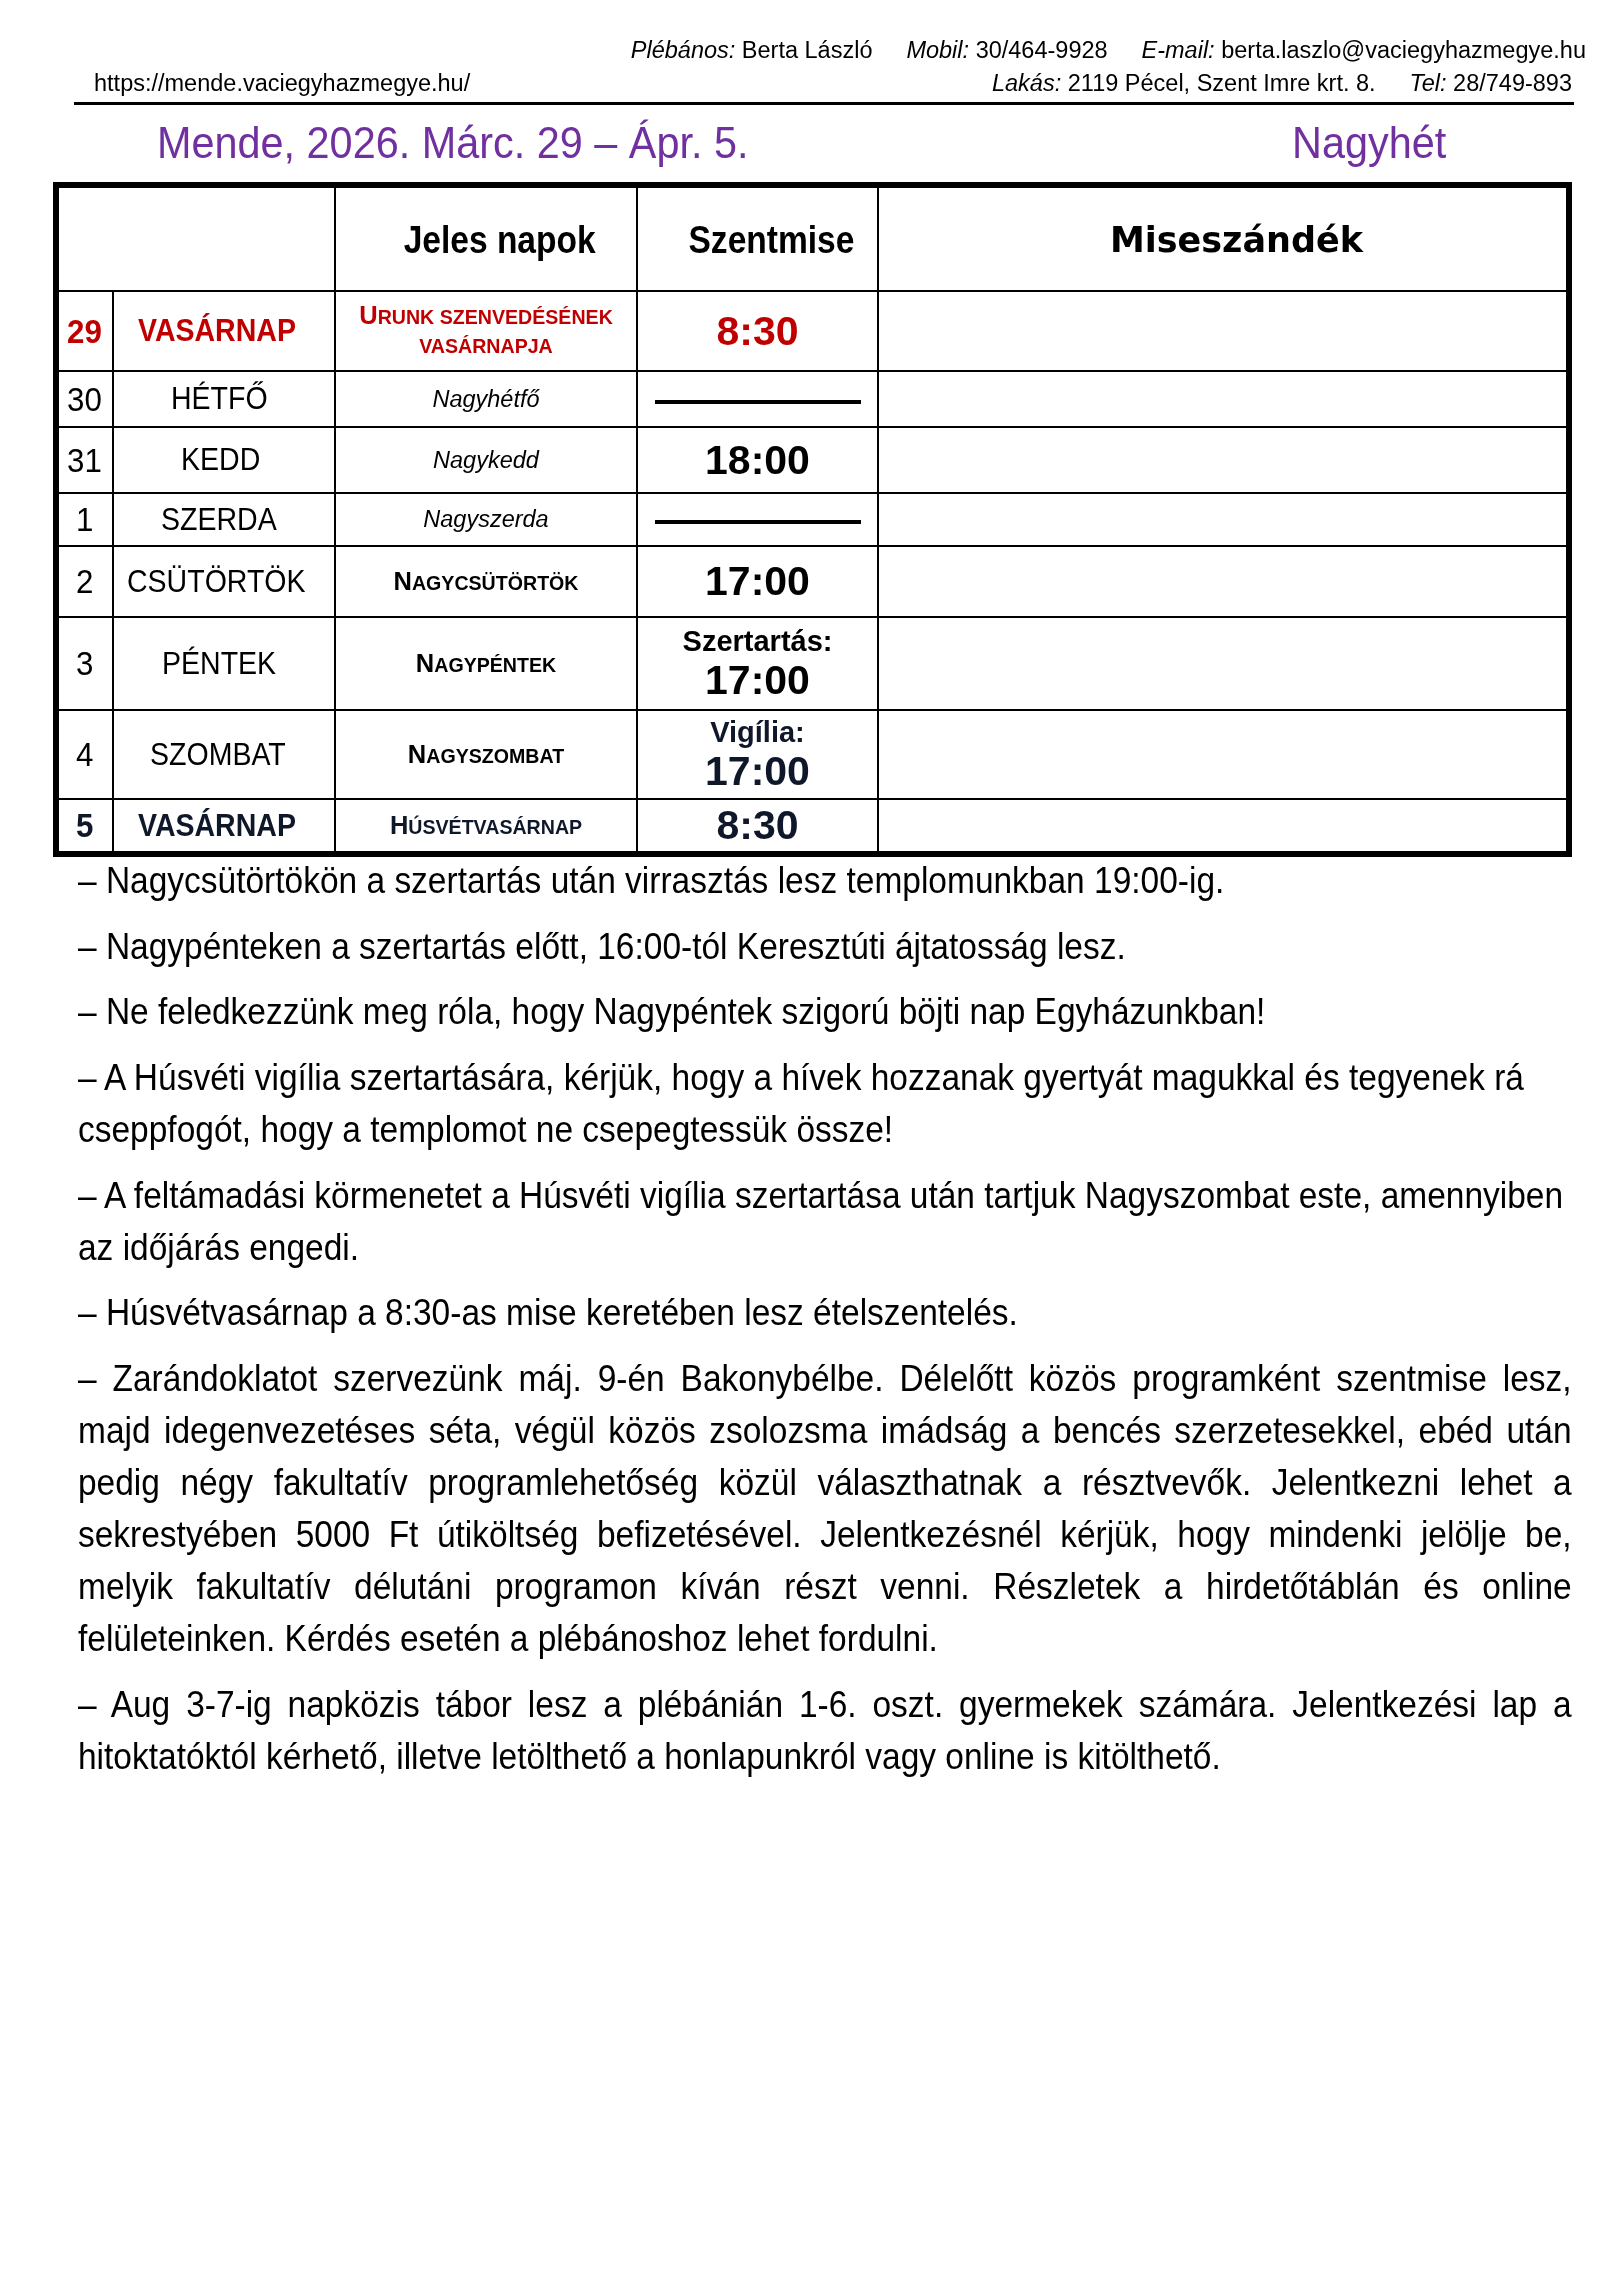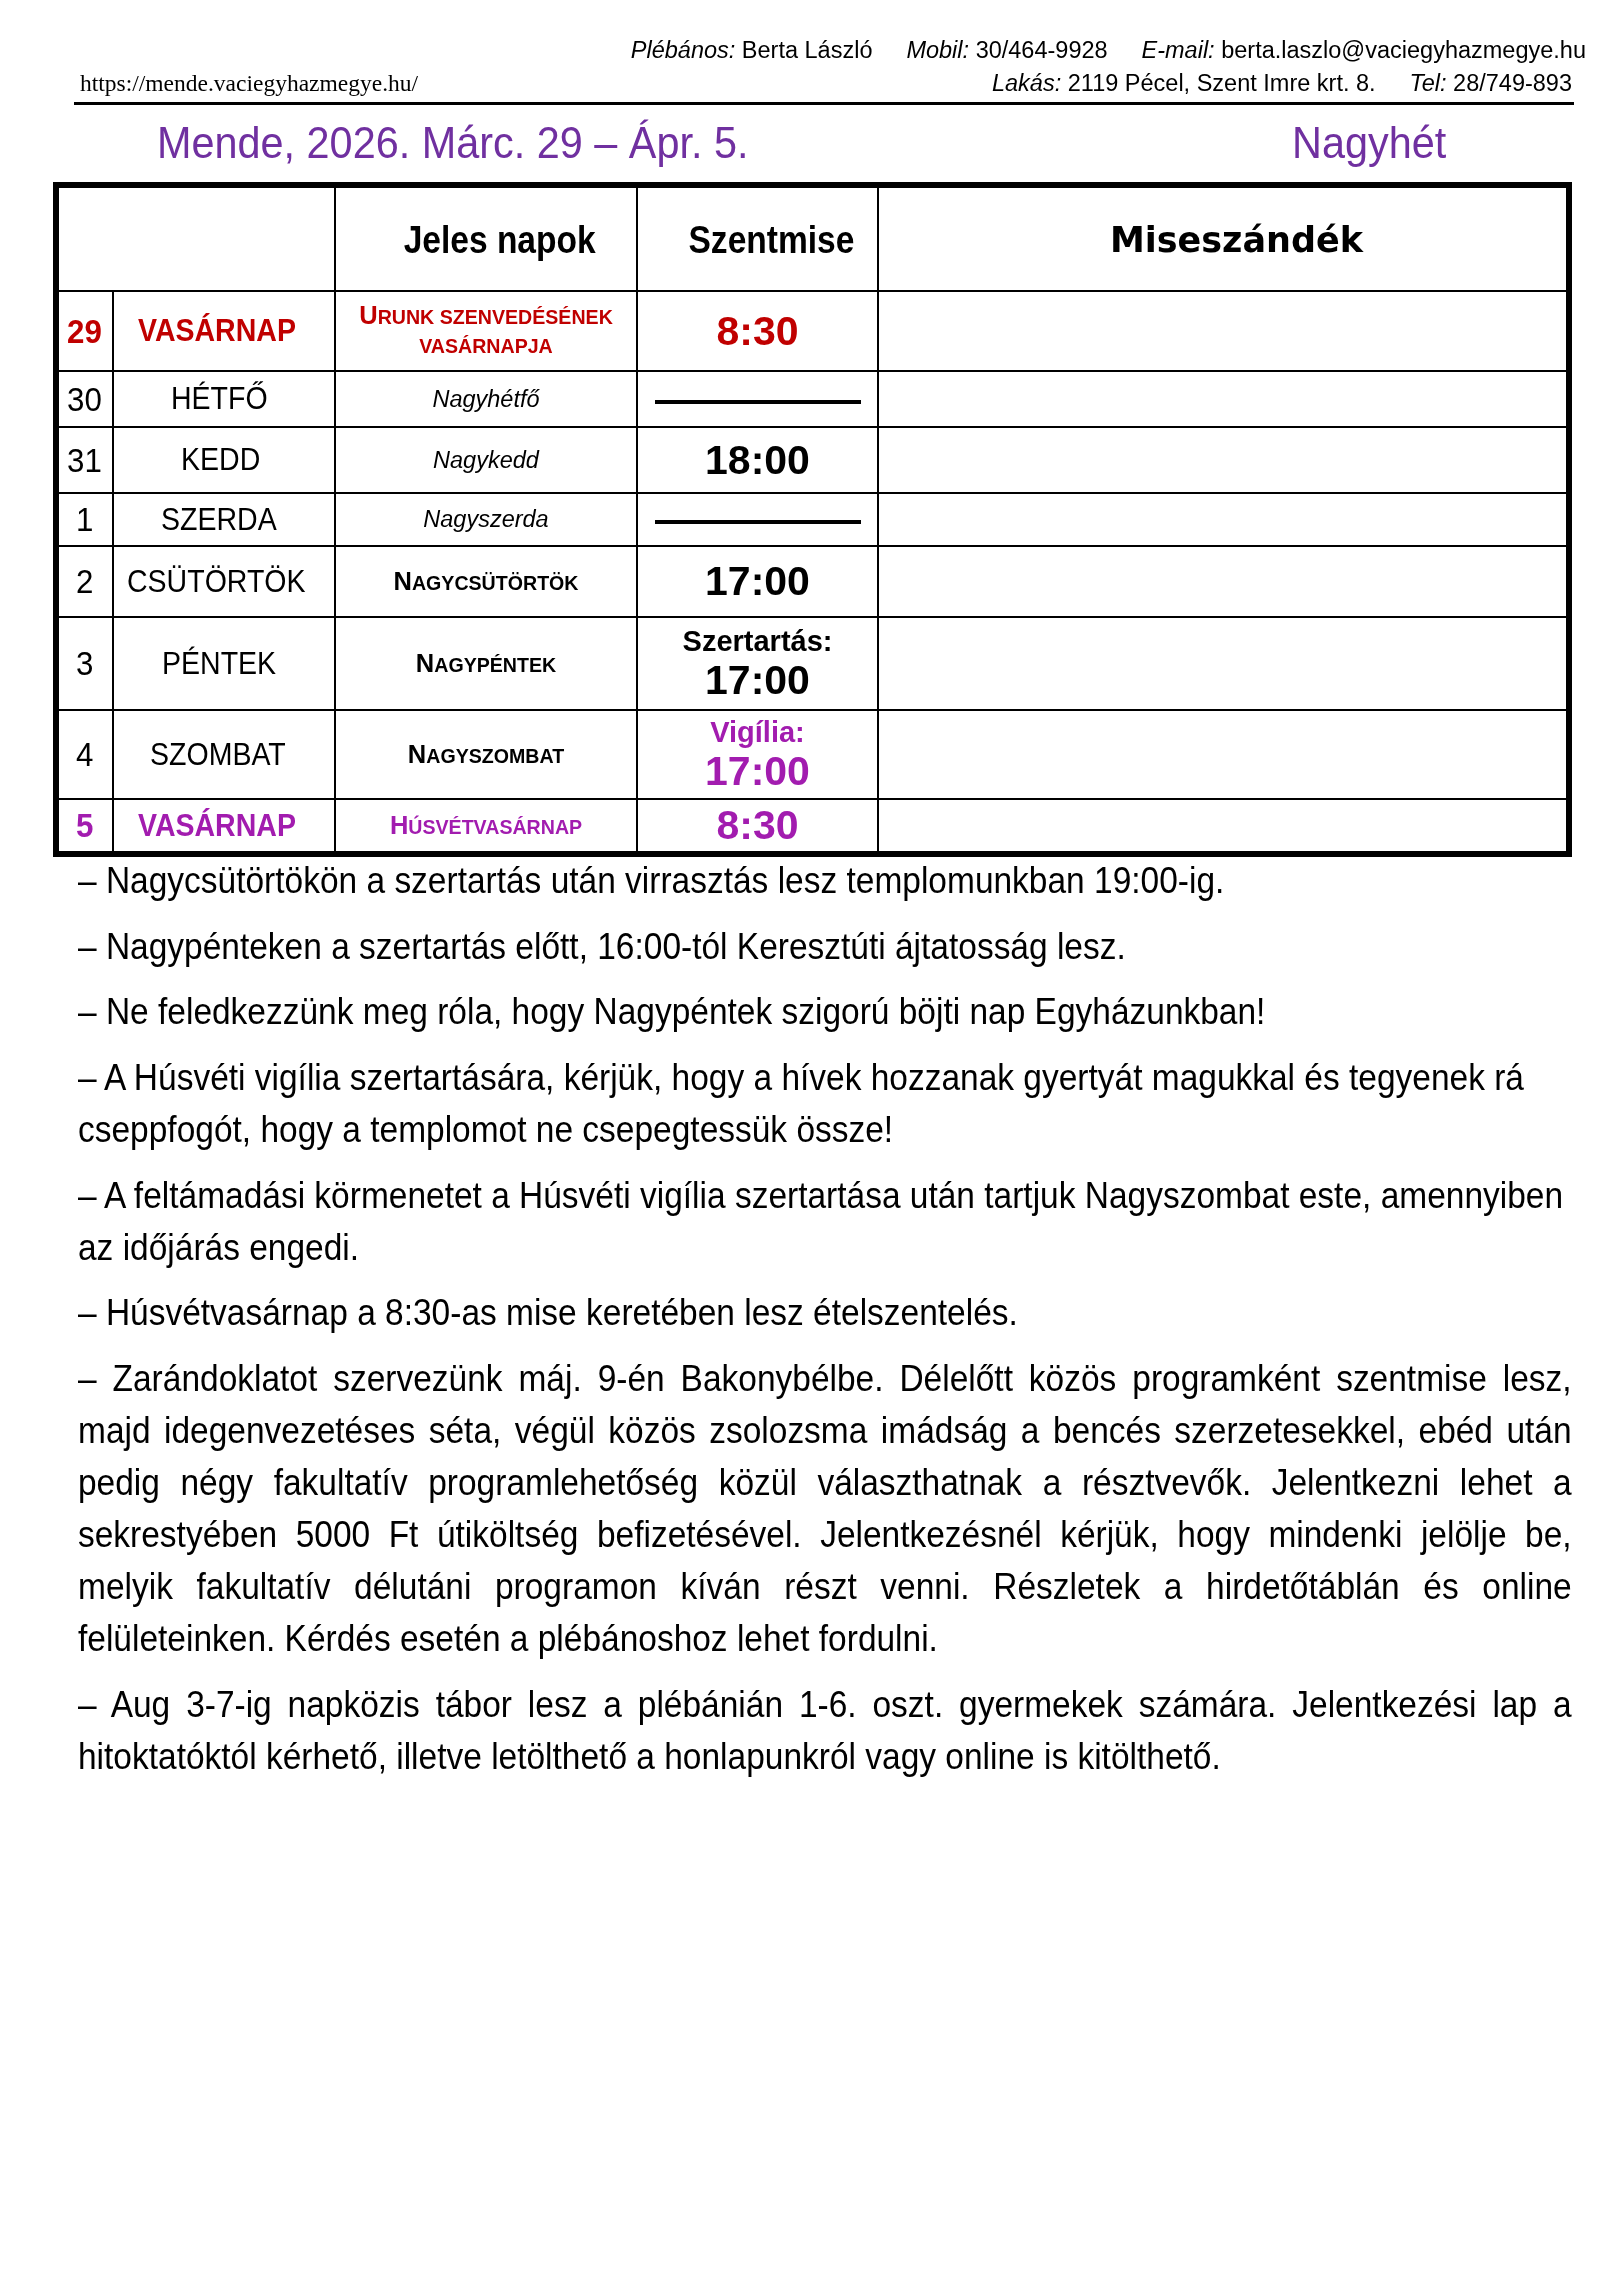--- a/index.html
+++ b/index.html
@@ -1,21 +1,21 @@
 <!DOCTYPE html>
 <html><head>
 <meta charset="utf-8">
 <style>
   html, body { margin:0; padding:0; background:#ffffff; }
   body { width:1621px; height:2293px; position:relative; overflow:hidden; color:#000; }
   .hdr-line { position:absolute; font-family:"Liberation Sans", sans-serif; font-size:23.5px; line-height:27.4px; white-space:nowrap; }
   .hdr-line i { font-style:italic; }
   #hdr1 { top:37px; right:35px; }
   #hdr2 { top:70px; left:78px; right:49px; }
-  #hdr2 .url { position:absolute; left:2px;font-family:Liberation Serif, serif; }
+  #hdr2 .url { position:absolute; left:16px; }
   #hdr2 .addr { position:absolute; right:0; }
   .hdr-rule { position:absolute; left:74px; width:1500px; top:102px; height:2.9px; background:#000; }
   .gap { display:inline-block; width:27.4px; }
   .title-left, .title-right { position:absolute; top:116px; font-family:"Liberation Sans", sans-serif; font-size:45px; line-height:53px; color:#7030A0; transform:scaleX(0.92); transform-origin:left top; white-space:nowrap; }
   .title-left { left:157px; }
   .title-right { left:1292px; }
 
   table.sched { position:absolute; left:53px; top:182px; width:1519px; border-collapse:collapse; border:6.9px solid #000; table-layout:fixed; font-family:"Liberation Sans", sans-serif; }
   table.sched td, table.sched th { border:2.5px solid #000; padding:0; text-align:center; vertical-align:middle; overflow:hidden; }
   col.c-num { width:57px; } col.c-day { width:222px; } col.c-jel { width:302px; } col.c-mise { width:241px; } col.c-int { width:auto; }
@@ -27,21 +27,21 @@
   td.day { text-align:left; padding-left:9.8px; font-size:31px; white-space:nowrap; }
   td.day span, td.num span { display:inline-block; transform:scaleX(0.92); transform-origin:left center; }
   td.jel { font-size:23.5px; }
   td.jel.it { font-style:italic;margin-top:14px; }
   td.jel .sc { font-weight:bold; font-size:19.6px; letter-spacing:0; }
   td.jel .sc .cap { font-size:25.5px; }
   td.mise { font-weight:bold; font-size:41px; line-height:45px; }
   td.mise .lbl { display:block; font-size:29px; line-height:33px; }
   .dash { display:inline-block; width:206px; height:3.9px; background:#000; vertical-align:middle; }
   .red { color:#C00000; }
-  .gold { color:#a21caf; }
+  .gold { color:#0f172a; }
   .b { font-weight:bold; }
 
   .notes { position:absolute; left:78px; top:855px; width:1494px; font-family:Liberation Sans, sans-serif; font-size:36px; line-height:52px; }
   .notes p { margin:0 0 13.7px 0; text-align:justify; transform:scaleX(0.93); transform-origin:left top; width:107.5%; }
   .notes p.left { text-align:left; }
 </style>
 </head>
 <body>
 
 <div class="hdr-line" id="hdr1">

